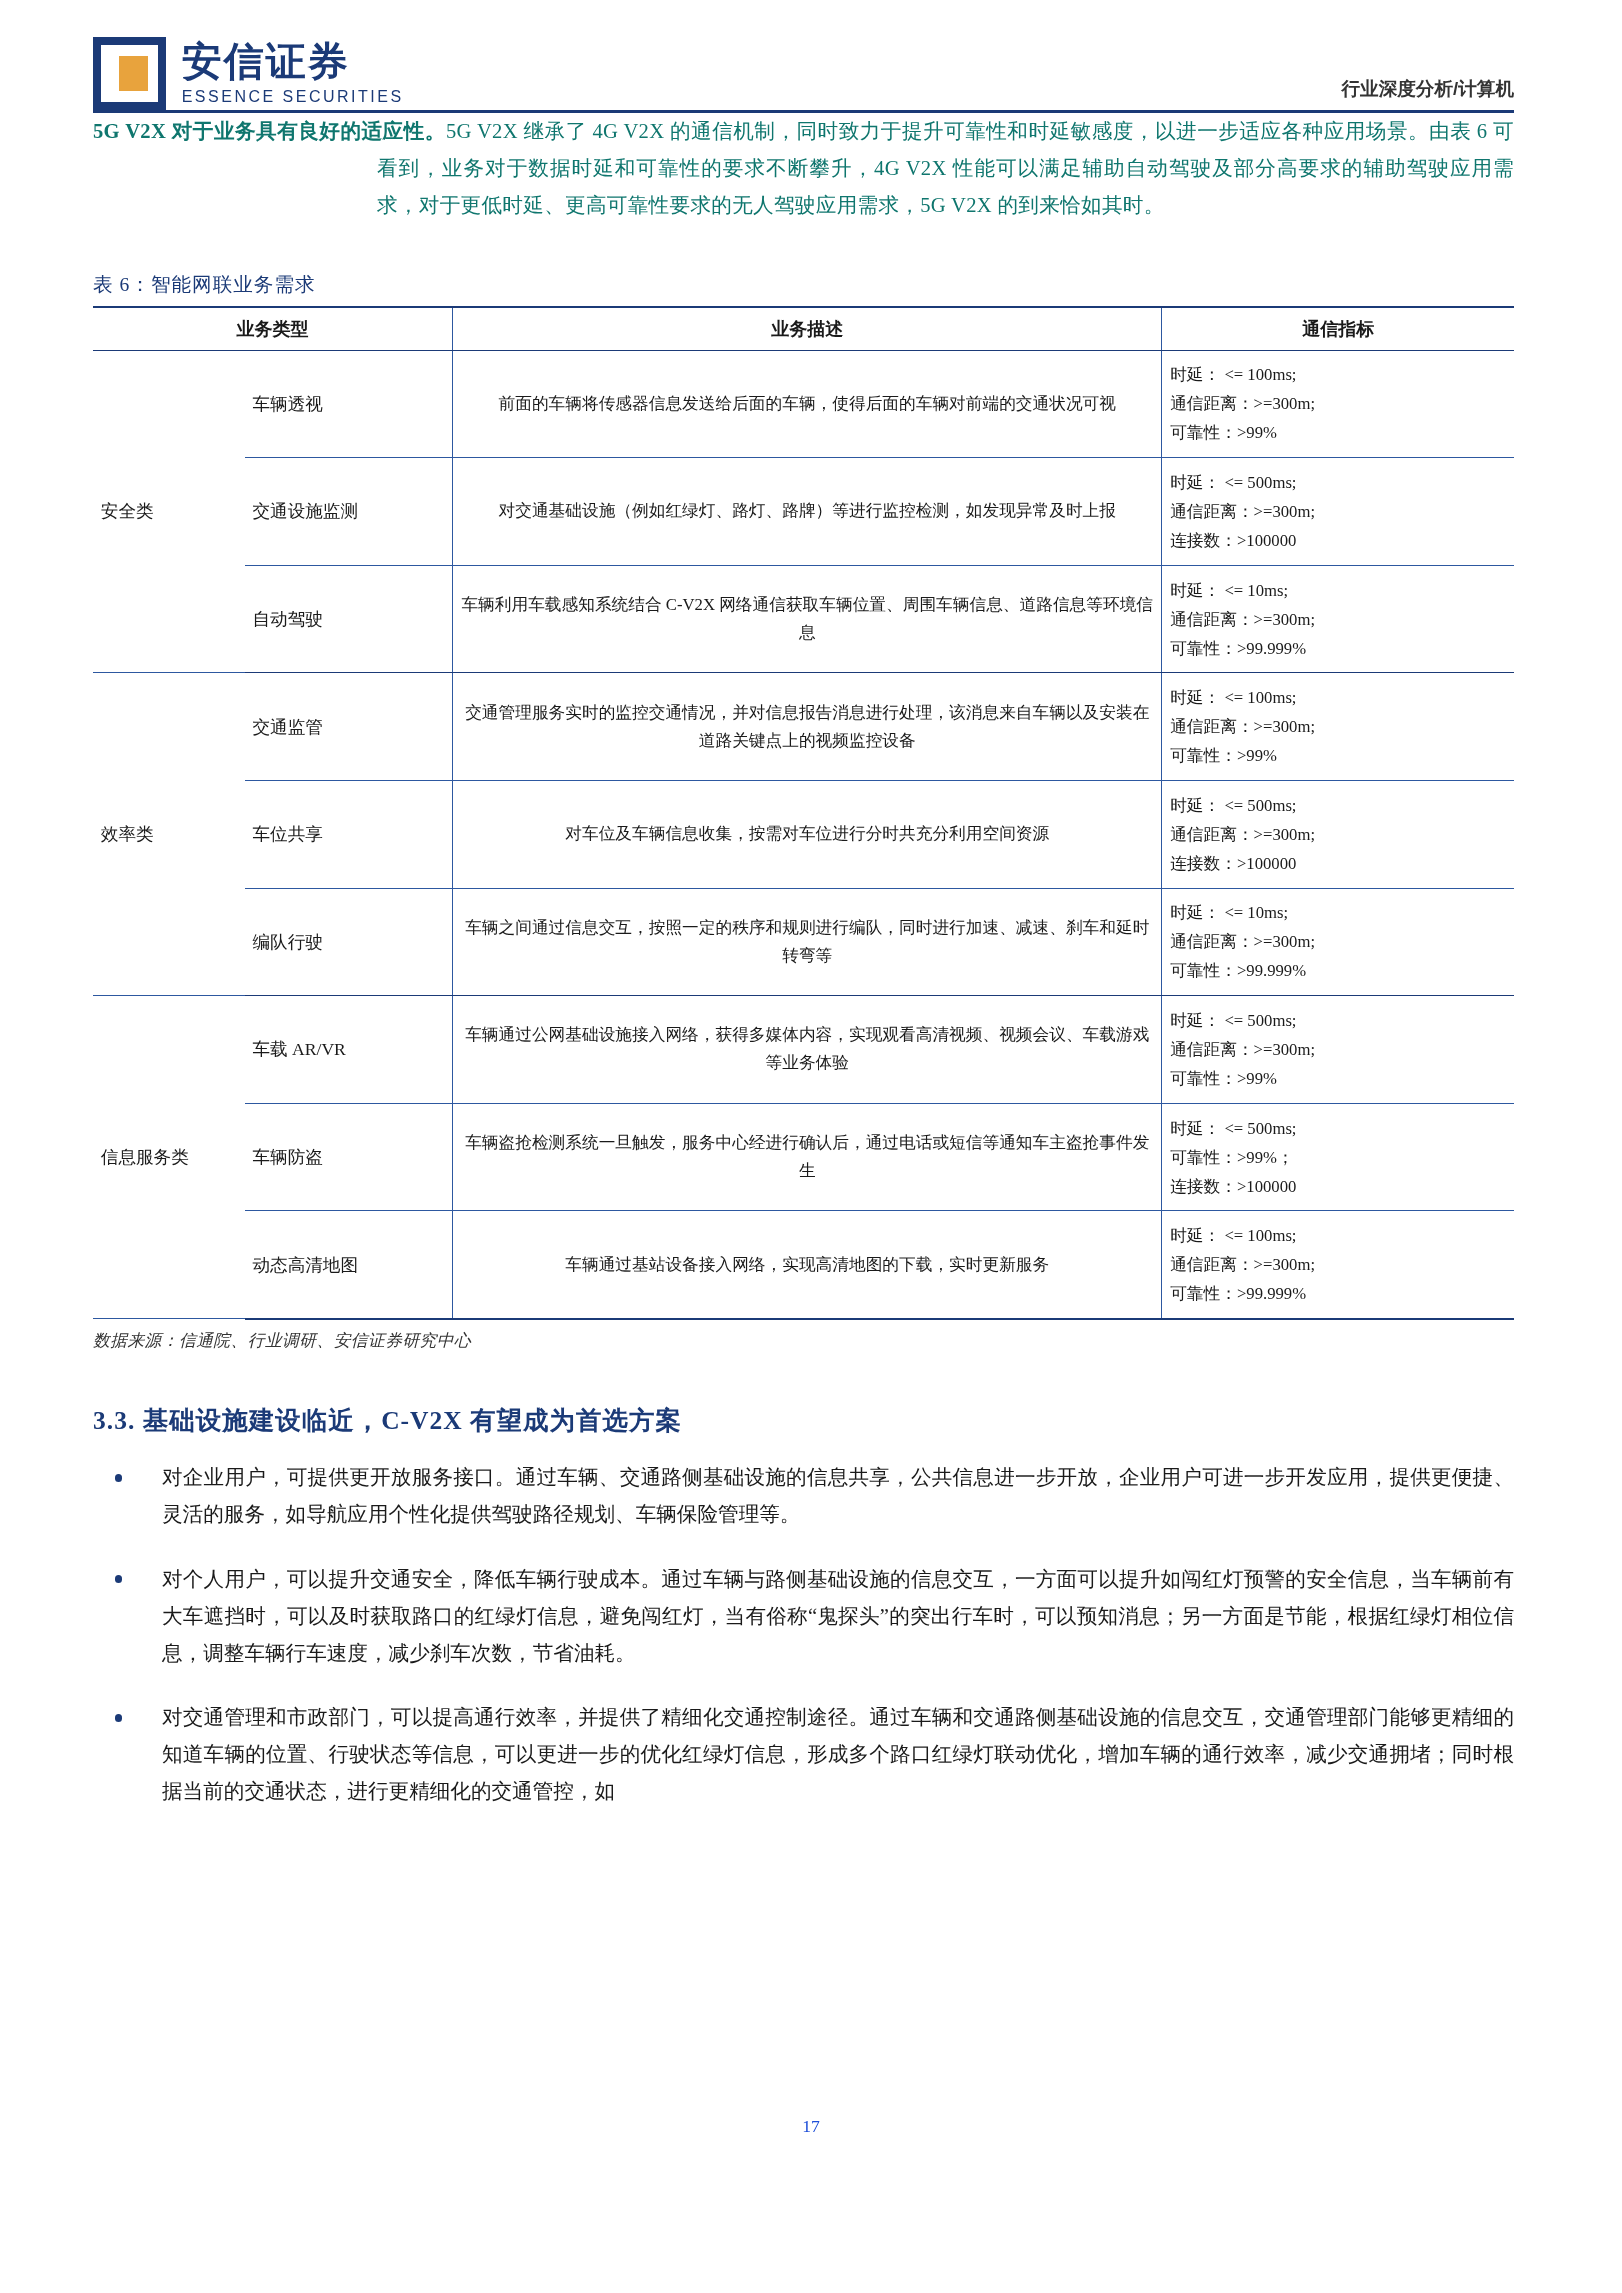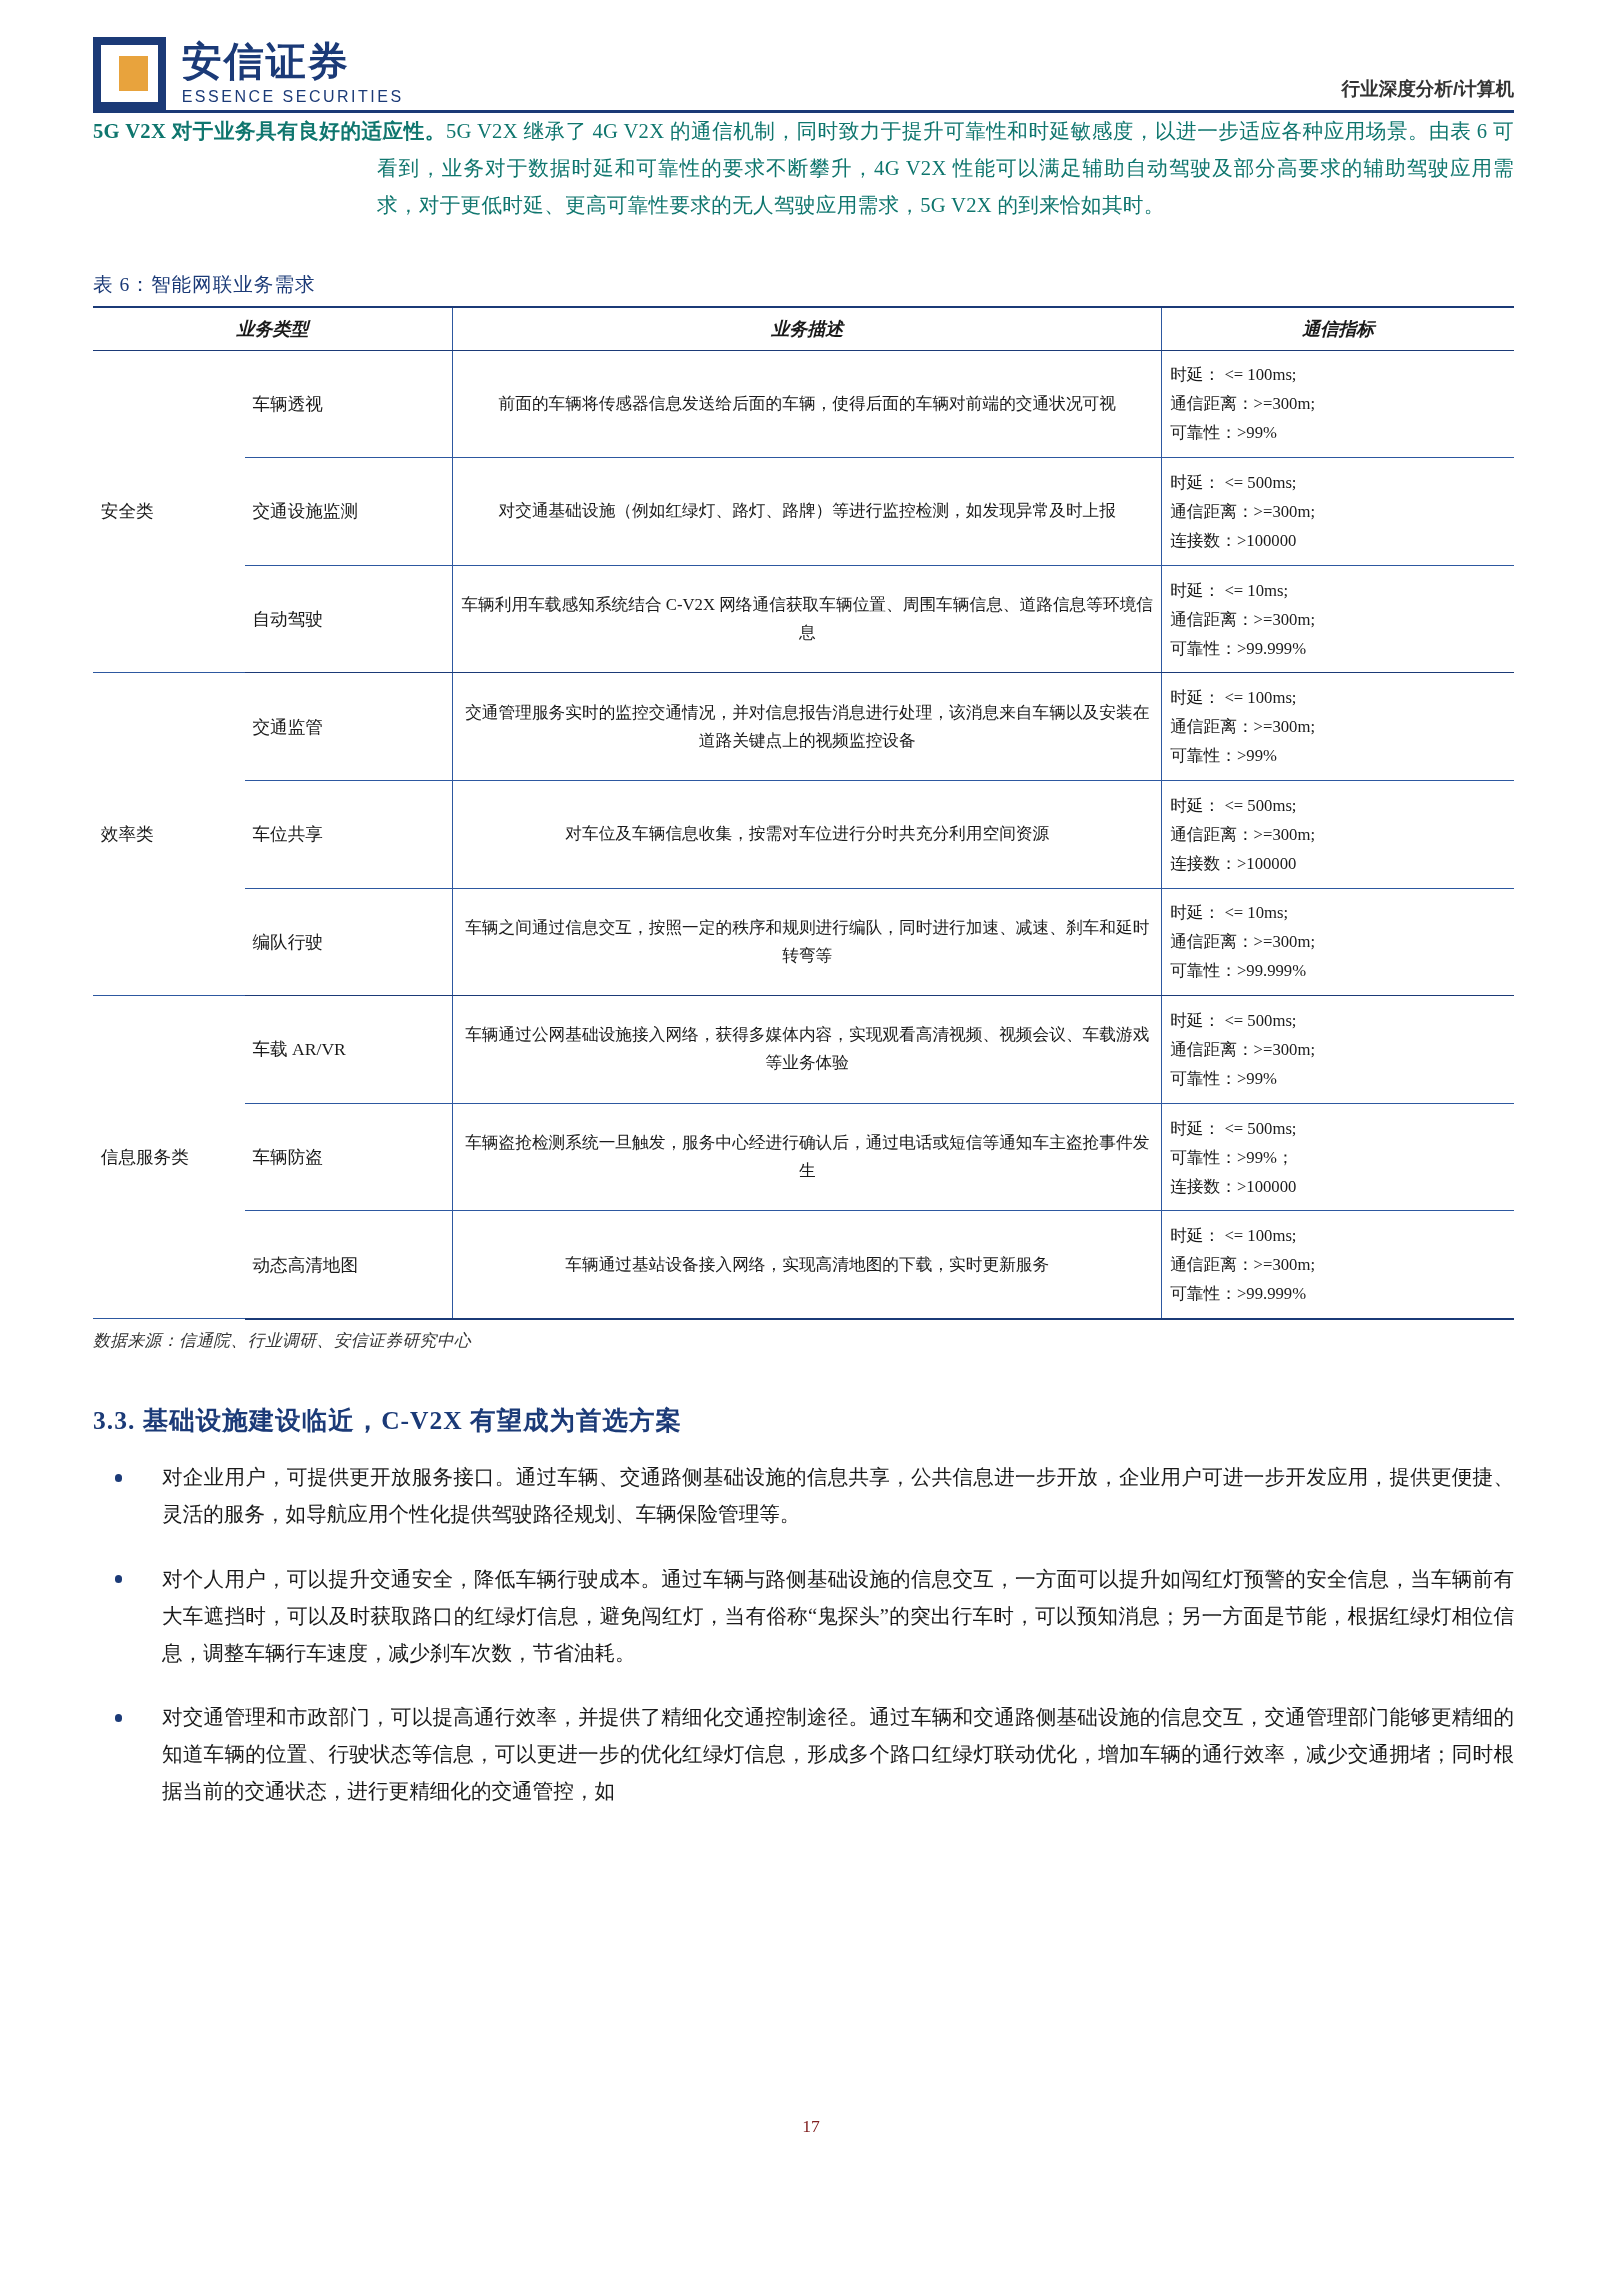--- a/index.html
+++ b/index.html
@@ -127,21 +127,20 @@
     font-size: 16.7px;
     line-height: 28px;
   }
   table.data-table th {
     font-weight: bold;
     padding: 6.9px 3.9px;
     text-align: center;
     font-size: 18px;
     border-top: 2.5px solid #1b3a77;
     border-bottom: 1.6px solid #1b3a77;
-    font-style: italic;
   }
   table.data-table td {
     padding: 9.8px 7.8px;
     vertical-align: middle;
     border-bottom: 1.2px solid #2d58a0;
   }
   table.data-table tr.group-end td {
     border-bottom: 1.6px solid #1b3a77;
   }
   table.data-table tr:last-child td {
@@ -225,21 +224,21 @@
   }
 
   
   .footer {
     position: absolute;
     bottom: 51px;
     left: 0;
     width: 100%;
     text-align: center;
     font-size: 17.6px;
-    color: #7f1d1d;
+    color: #1d4ed8;
     font-family: "Liberation Serif", serif;
   }
 </style>
 </head>
 <body>
 
 <div class="page">
 
   <div class="header">
     <div class="logo-wrap">

